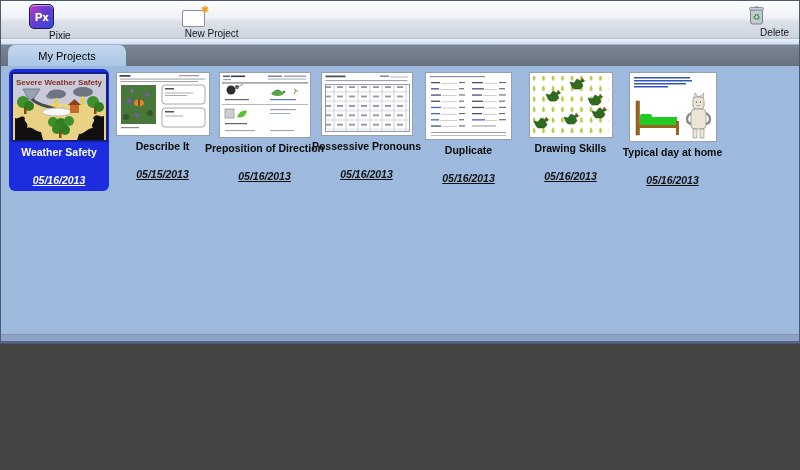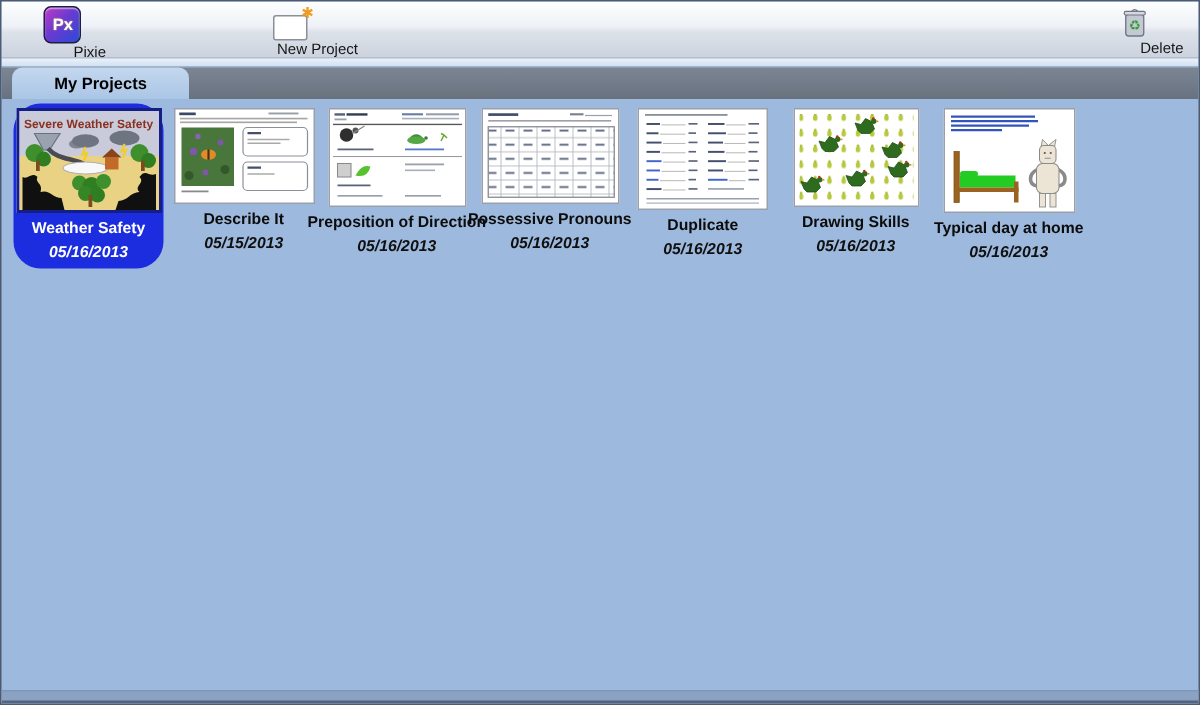--- a/index.html
+++ b/index.html
@@ -1,17 +1,17 @@
 <!DOCTYPE html>
 <html><head>
 <meta charset="utf-8">
 <style>
   html,body{margin:0;padding:0;background:#444;}
   .window{
-    width:800px;height:470px;position:relative;overflow:hidden;
+    width:800px;height:344px;position:relative;overflow:hidden;
     font-family:"Liberation Sans",sans-serif;
     background:#9db9dd;
     border:1px solid #4e5a70;box-sizing:border-box;
   }
   
   .toolbar{
     height:37px;display:flex;justify-content:space-between;align-items:flex-start;
     background:linear-gradient(#fdfefe,#eef1f6 45%,#dde2ea 55%,#ccd3de);
     border-bottom:1px solid #b6bdc8;
   }
@@ -32,33 +32,33 @@
   }
   .newdoc-icon{width:21px;height:15px;background:#fff;border:1px solid #8a8f98;border-radius:2px;position:relative;margin-top:6px;}
   .newdoc-star{position:absolute;top:-6px;right:-5px;color:#f09c1e;font-size:10px;line-height:10px;}
   .icon-box{height:22px;display:flex;align-items:flex-end;justify-content:center;}
   .dup-icon{width:20px;height:20px;position:relative;}
   .dup-page{position:absolute;width:11px;height:15px;background:#fdfdfd;border:1px solid #8a90a0;border-radius:1px;}
   .dup-back{left:1px;top:0;background:#eef0f4;}
   .dup-front{left:6px;top:4px;}
   
   .tabstrip{height:21px;background:linear-gradient(#7b8594,#68727f);display:flex;align-items:stretch;padding-left:7px;}
-  .tab{display:flex;align-items:center;justify-content:center;border-radius:7px 7px 0 0;font-size:11px;font-weight:bold;}
+  .tab{display:flex;align-items:center;justify-content:center;border-radius:7px 7px 0 0;font-size:11px;font-weight:normal;}
   .tab.active{width:118px;background:linear-gradient(#c4d7ee,#aac6e6);color:#000;}
   .tab.inactive{width:97px;margin-left:3px;background:linear-gradient(#5a6472,#49525f);color:#262e3a;border:1px solid #414a57;border-bottom:none;}
   
   .content{height:398px;padding:3px 0 0 8px;box-sizing:border-box;}
   .projects-row{display:flex;align-items:flex-start;gap:5px;}
-  .project{width:97px;display:flex;flex-direction:column;align-items:center;padding:3px 0 5px;border-radius:18px;}
+  .project{width:97px;display:flex;flex-direction:column;align-items:center;padding:3px 0 5px;border-radius:6px;}
   .project:first-child{width:100px;}
   .project.selected{background:#1c2de0;}
   .thumb{background:#fff;border:1px solid #9aa0ab;display:block;}
   .project.selected .thumb{border:2px solid #141f86;}
   .p-title{font-size:10.5px;color:#0c0c0c;margin-top:4px;white-space:nowrap;line-height:12px;font-weight:bold;}
-  .p-date{font-size:10.5px;font-weight:bold;font-style:italic;color:#101010;margin-top:4px;line-height:12px;}
+  .p-date{font-size:10.5px;font-weight:bold;font-style:italic;color:#101010;margin-top:16px;line-height:12px;text-decoration:underline;}
   .project.selected .p-title,.project.selected .p-date{color:#fff;}
   
   .bottom-bar{position:absolute;left:0;right:0;bottom:0;height:8px;background:#8ba2c3;border-top:1px solid #7e96b8;box-shadow:inset 0 -2px 0 #536480;}
 </style>
 </head>
 <body>
 
 <div class="window">
 
   <div class="toolbar">

